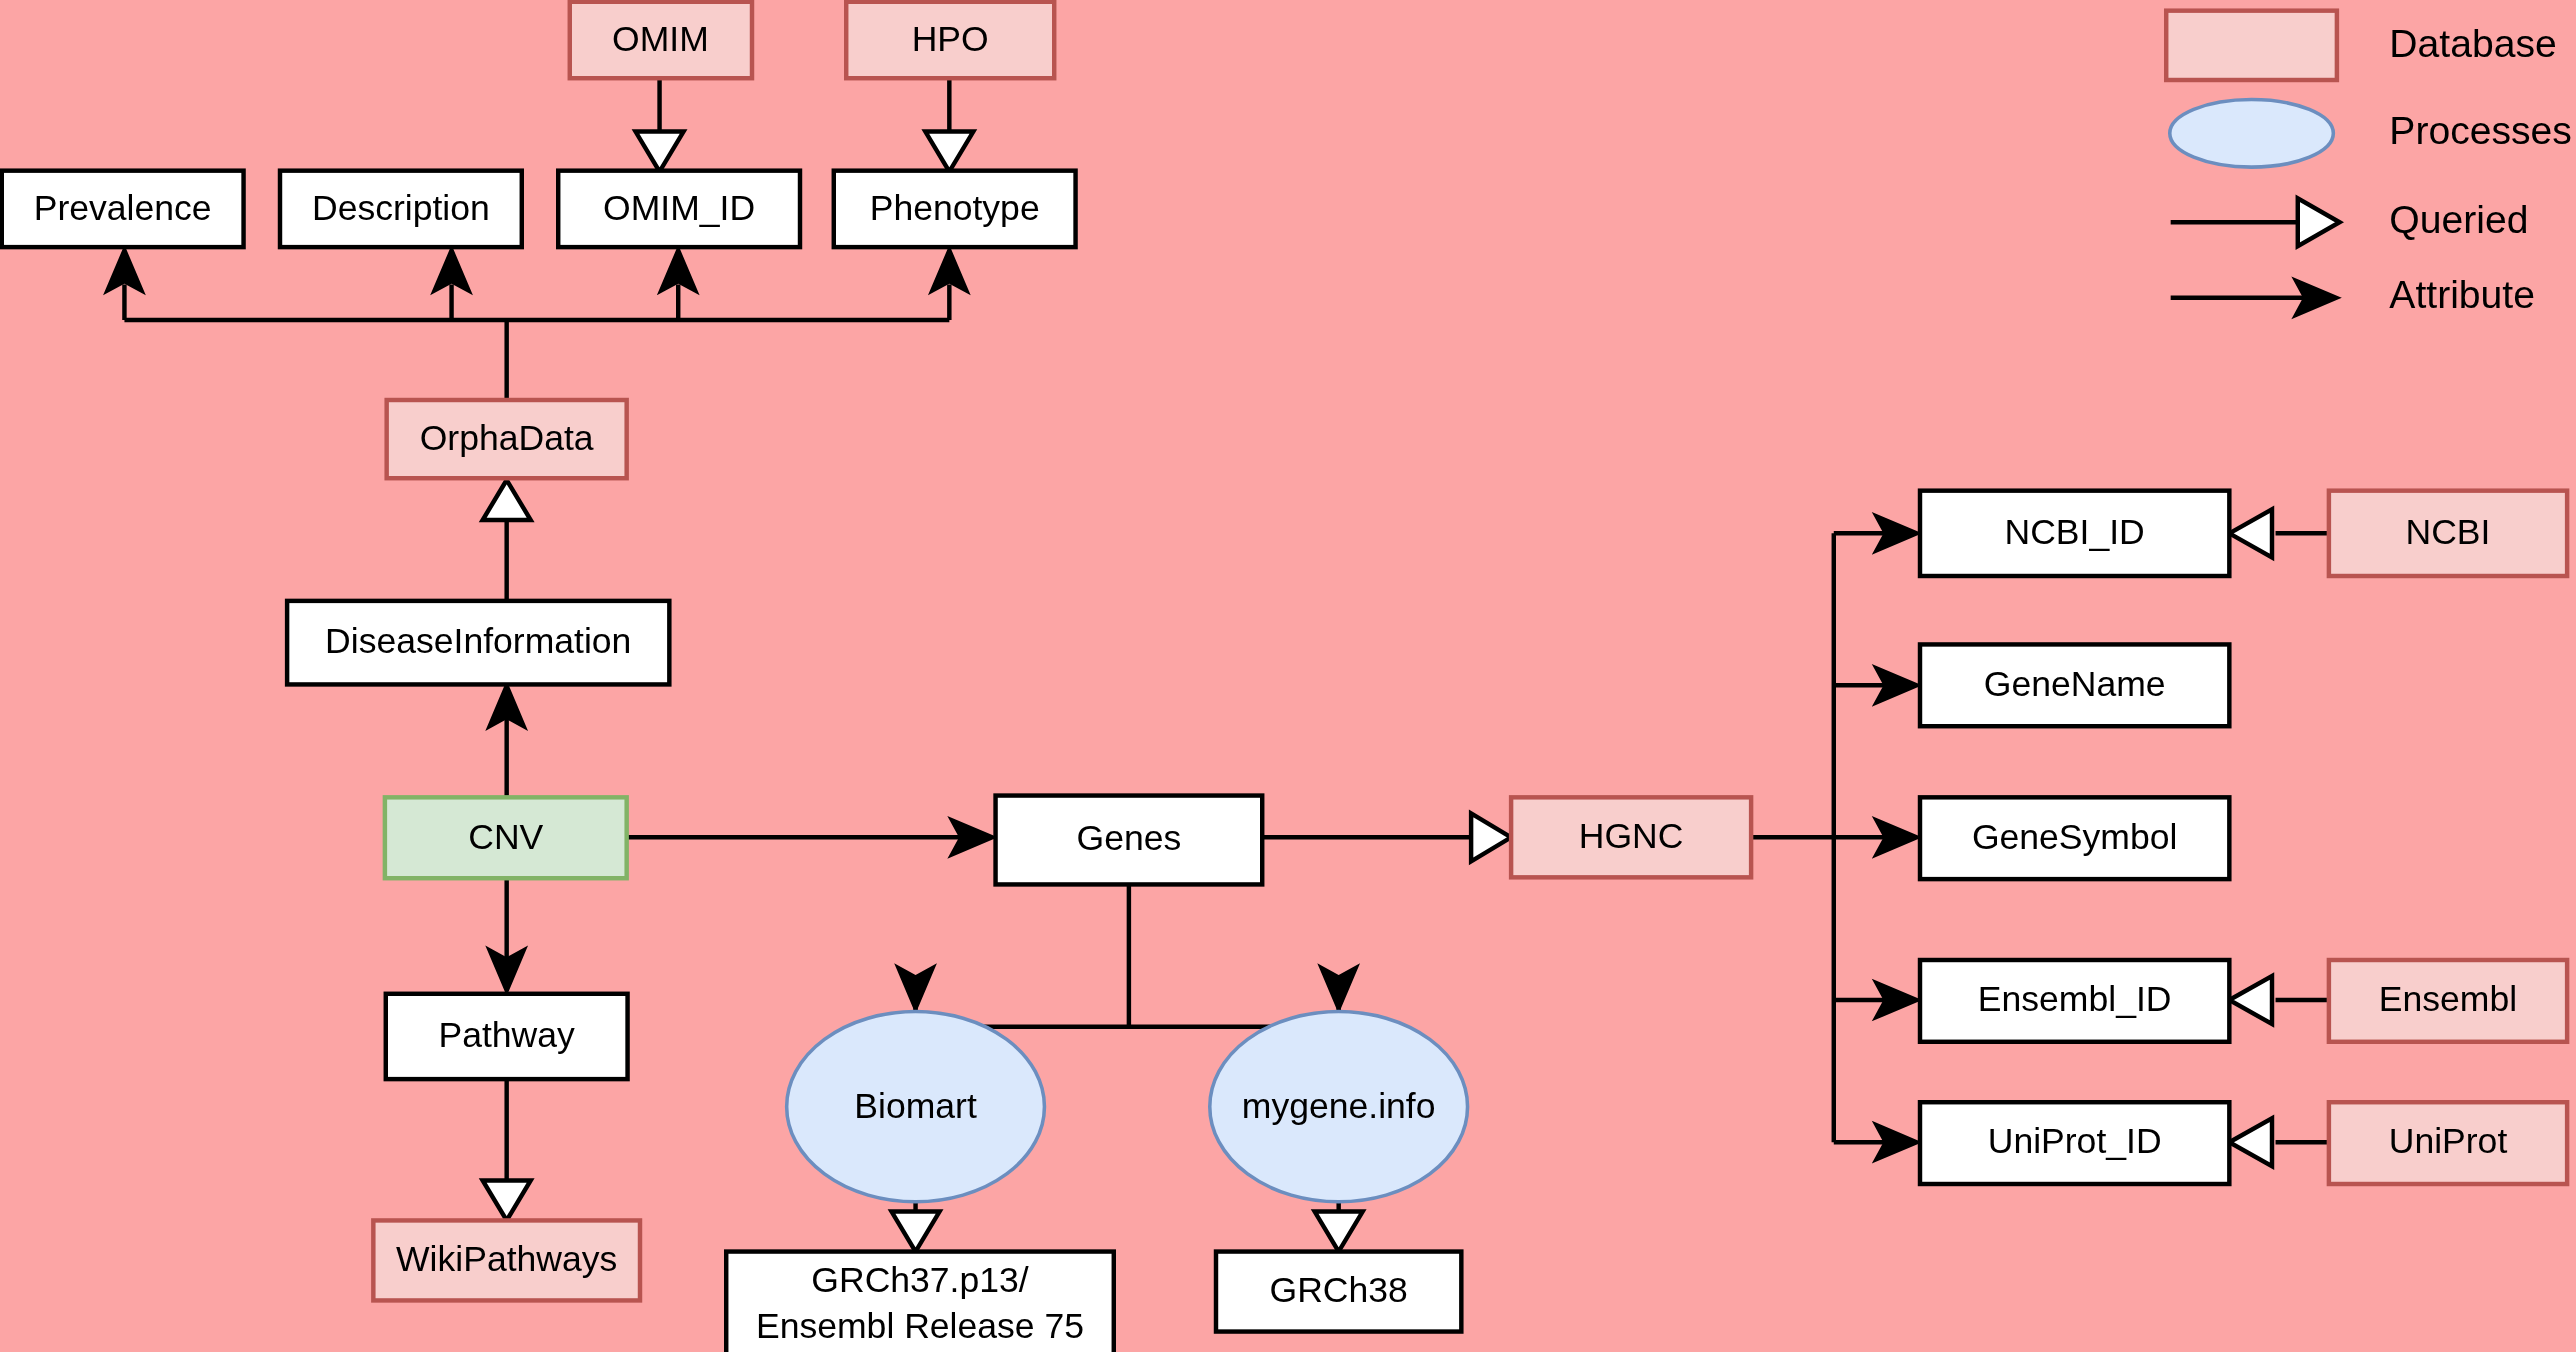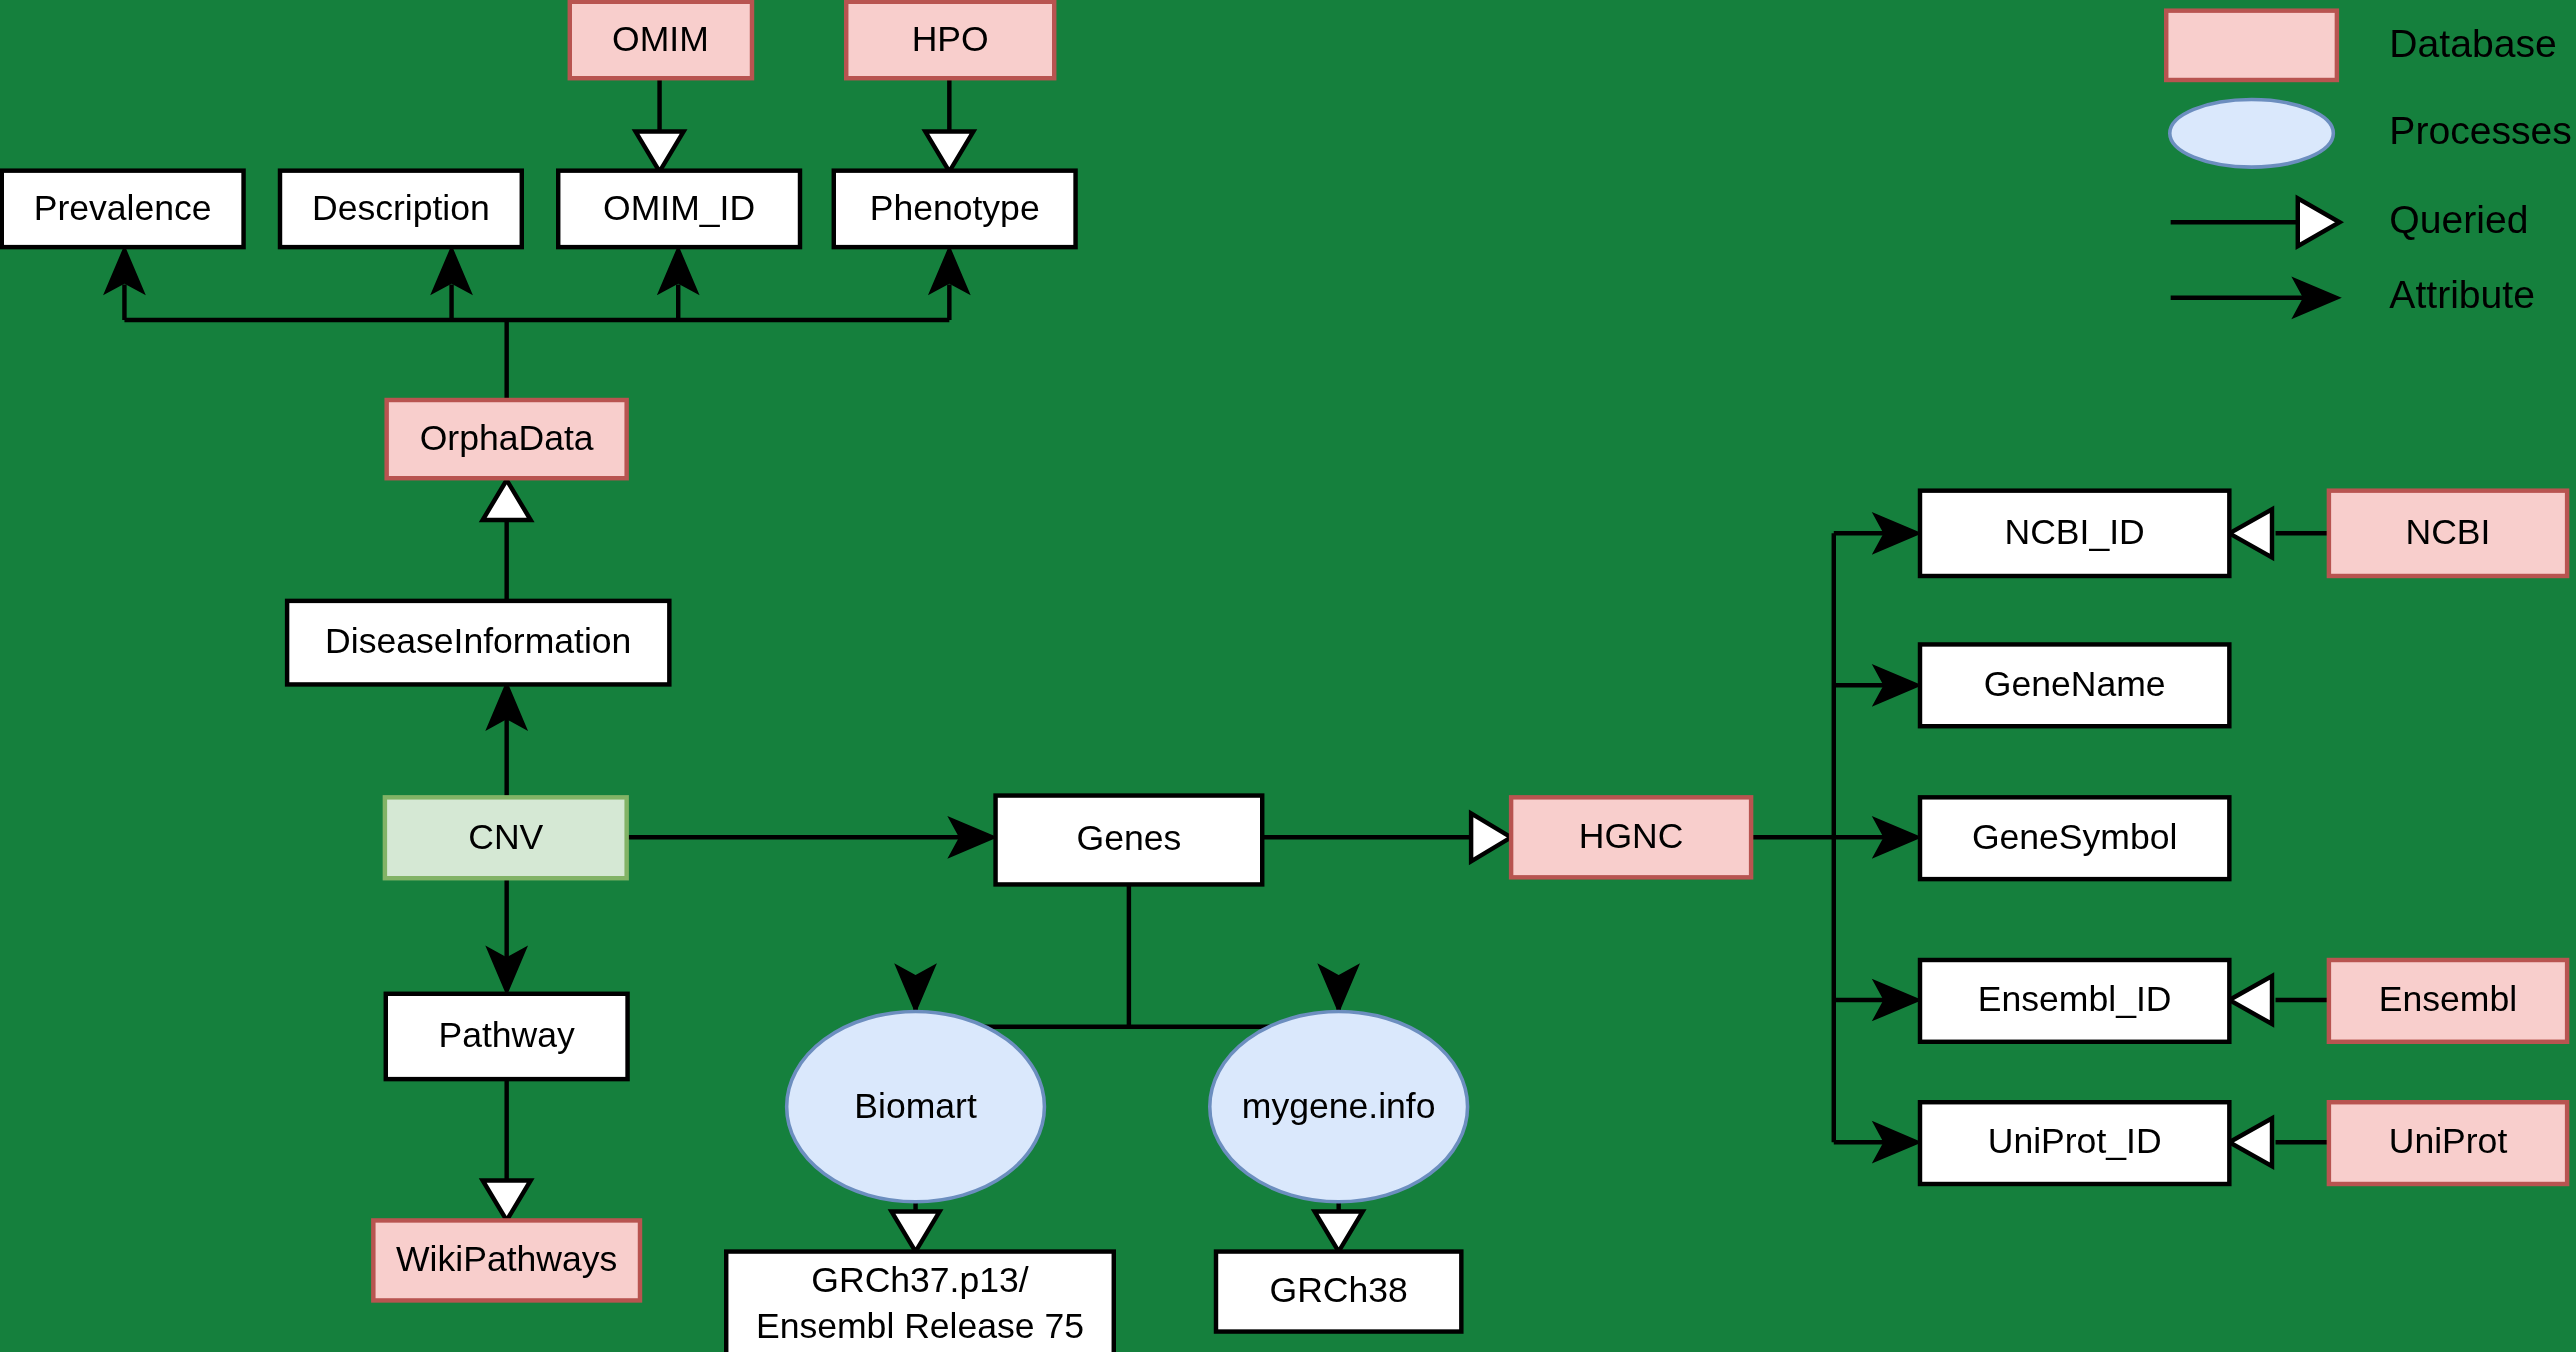--- a/index.html
+++ b/index.html
@@ -7,21 +7,21 @@
     padding: 0;
     background: #ffffff;
   }
   body {
     font-family: "Liberation Sans", sans-serif;
   }
   #stage {
     position: relative;
     width: 2576px;
     height: 1352px;
-    background: #15803d;
+    background: #fca5a5;
     overflow: hidden;
   }
   svg#diagram {
     position: absolute;
     left: 0;
     top: 0;
     width: 2576px;
     height: 1352px;
   }
   .entity-box {

